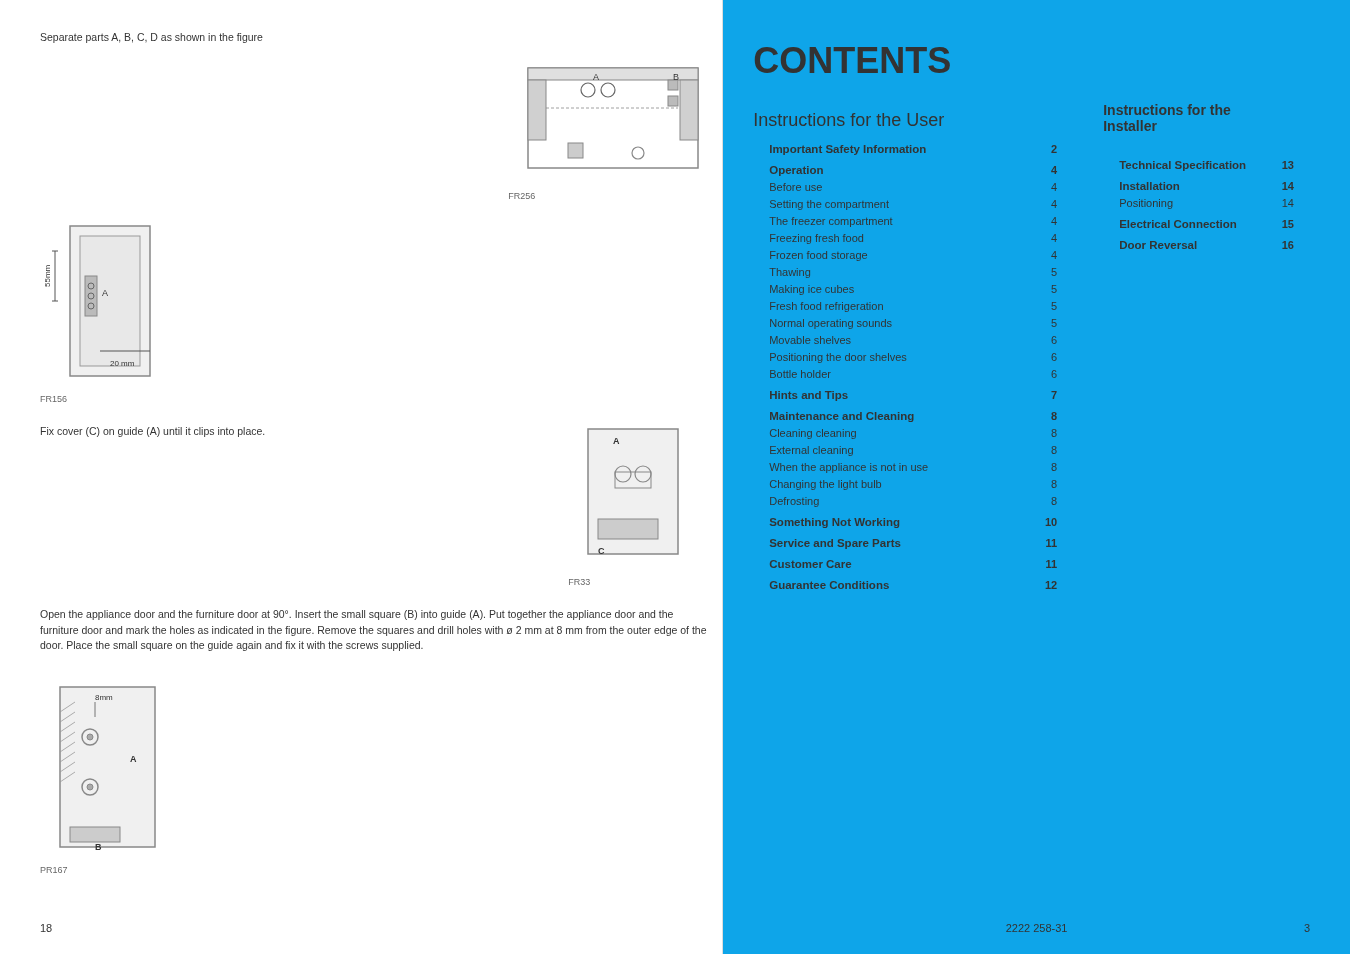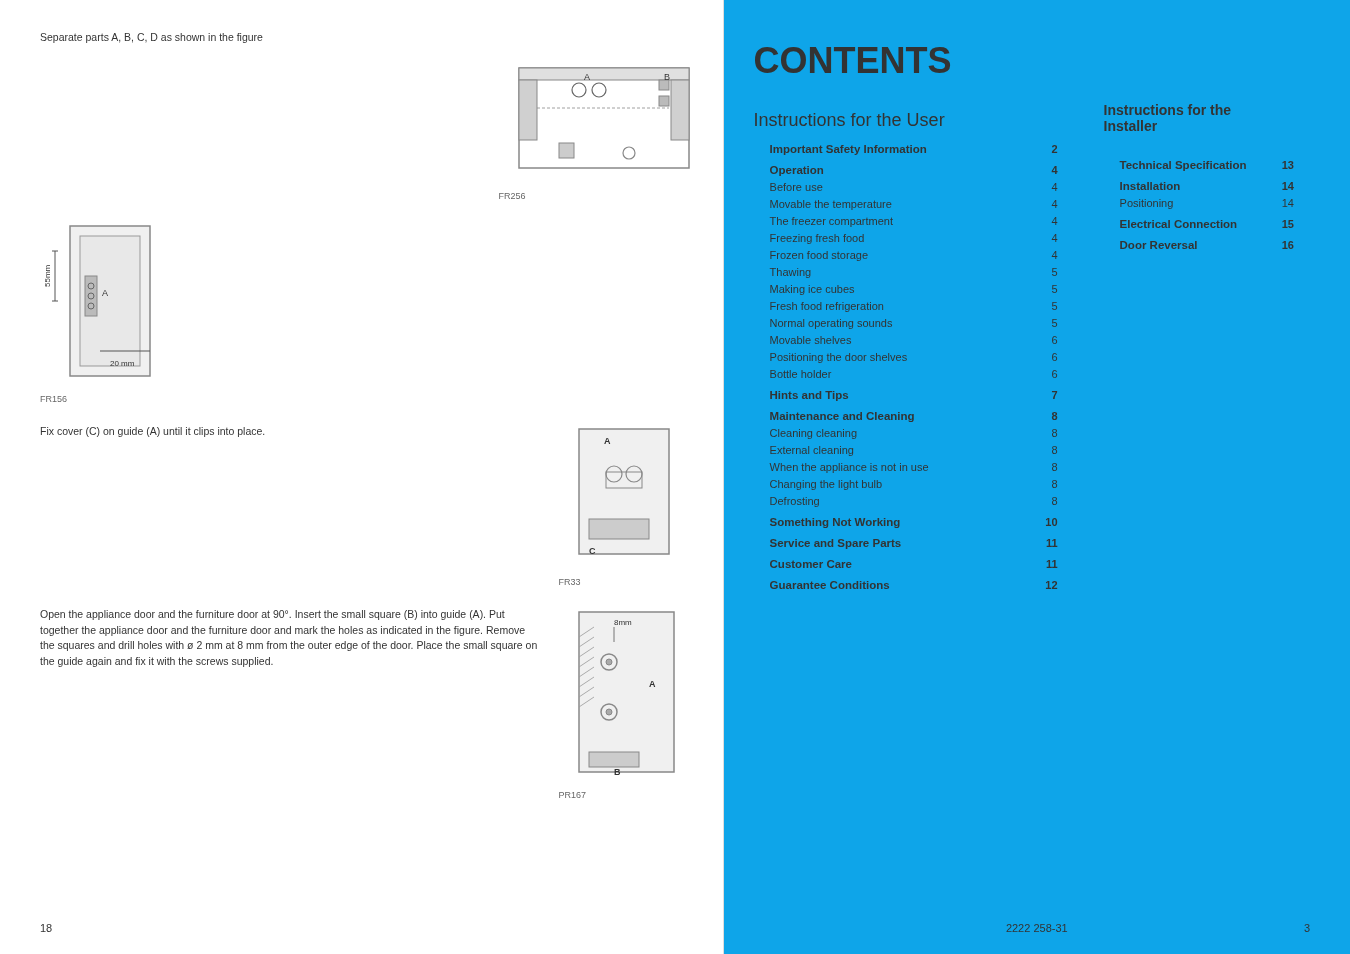--- a/index.html
+++ b/index.html
@@ -10,21 +10,21 @@
       min-height: 954px;
       display: flex;
       overflow: hidden;
     }
 
     
     .left-page {
       width: 781px;
       min-height: 954px;
       background: #fff;
-      padding: 30px 24px 30px 40px;
+      padding: 30px 14px 30px 40px;
       border-right: 1px solid #ddd;
       position: relative;
     }
 
     
     .right-page {
       width: 675px;
       min-height: 954px;
       background: #0ea5e9;
       padding: 30px 40px 30px 30px;
@@ -157,20 +157,21 @@
       display: flex;
       align-items: flex-start;
       margin-bottom: 20px;
       gap: 20px;
     }
     .left-section-4 {
       display: flex;
       align-items: flex-start;
       margin-bottom: 20px;
       gap: 20px;
+      flex-direction: column;
     }
   </style>
 </head>
 <body>
 
 <div class="left-page">
 
   <div class="left-section-1">
     <p class="instruction-text">Separate parts A, B, C, D as shown in the figure</p>
     <div class="diagram-wrapper">
@@ -306,21 +307,21 @@
           </div>
           <div class="toc-entry bold-entry">
             <span class="toc-label">Operation</span>
             <span class="toc-page">4</span>
           </div>
           <div class="toc-entry">
             <span class="toc-label">Before use</span>
             <span class="toc-page">4</span>
           </div>
           <div class="toc-entry">
-            <span class="toc-label">Movable the temperature</span>
+            <span class="toc-label">Setting the compartment</span>
             <span class="toc-page">4</span>
           </div>
           <div class="toc-entry">
             <span class="toc-label">The freezer compartment</span>
             <span class="toc-page">4</span>
           </div>
           <div class="toc-entry">
             <span class="toc-label">Freezing fresh food</span>
             <span class="toc-page">4</span>
           </div>

